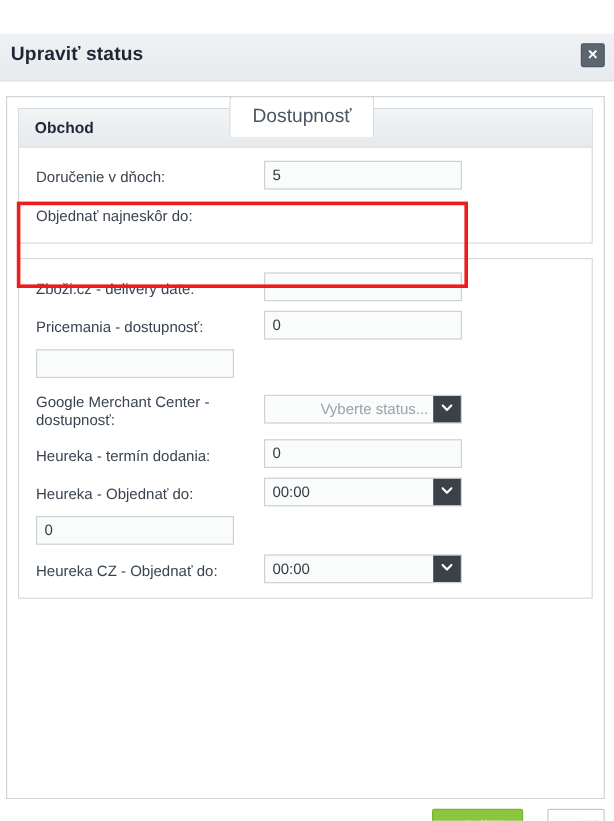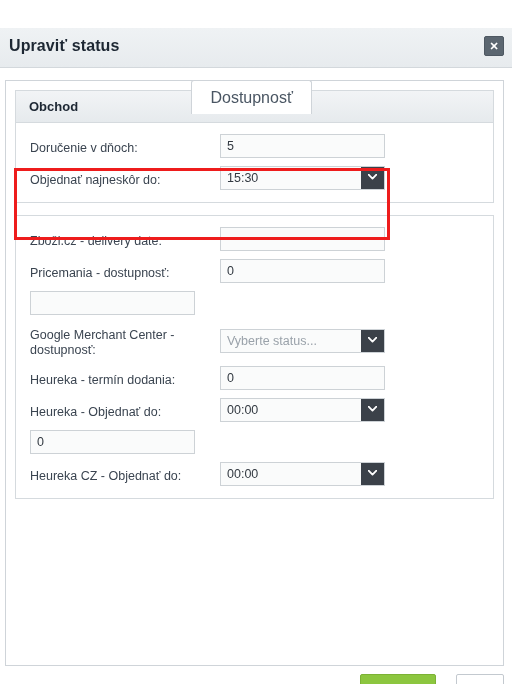--- a/index.html
+++ b/index.html
@@ -203,21 +203,21 @@
   }
   .select-value {
     position: absolute;
     left: 6px;
     top: 0;
     line-height: 22px;
     font-size: 12.5px;
     color: #333a42;
     white-space: nowrap;
   }
-  .select-value.placeholder { color: #9aa2aa; }
+  .select-value.placeholder { color: #9aa2aa; margin-left: 40px; }
   .select-arrow {
     position: absolute;
     right: 0;
     top: 0;
     width: 23px;
     height: 22px;
     background: #3b4149;
     color: #ffffff;
     text-align: center;
     line-height: 21px;
@@ -287,30 +287,20 @@
 
           <div class="form-row">
             <div class="field-label">Doručenie v dňoch:</div>
             <div class="field-control">
               <input class="text-input" type="text" value="5" style="">
             </div>
           </div>
 
           <div class="form-row">
             <div class="field-label">Objednať najneskôr do:</div>
-            <div class="field-control">
-              <div class="select-box">
-                <span class="select-value">15:30</span>
-                <span class="select-arrow">
-                  <svg width="9" height="6" viewBox="0 0 9 6">
-                      <path d="M0.6 0.6 L4.5 4.6 L8.4 0.6" stroke="#ffffff" stroke-width="1.8" fill="none" stroke-linecap="round" stroke-linejoin="round"></path>
-                    </svg>
-                </span>
-              </div>
-            </div>
           </div>
 
         </div>
       </div>
 
       <div class="panel">
         <div class="panel-body">
 
           <div class="form-row">
             <div class="field-label">Zboži.cz - delivery date:</div>

